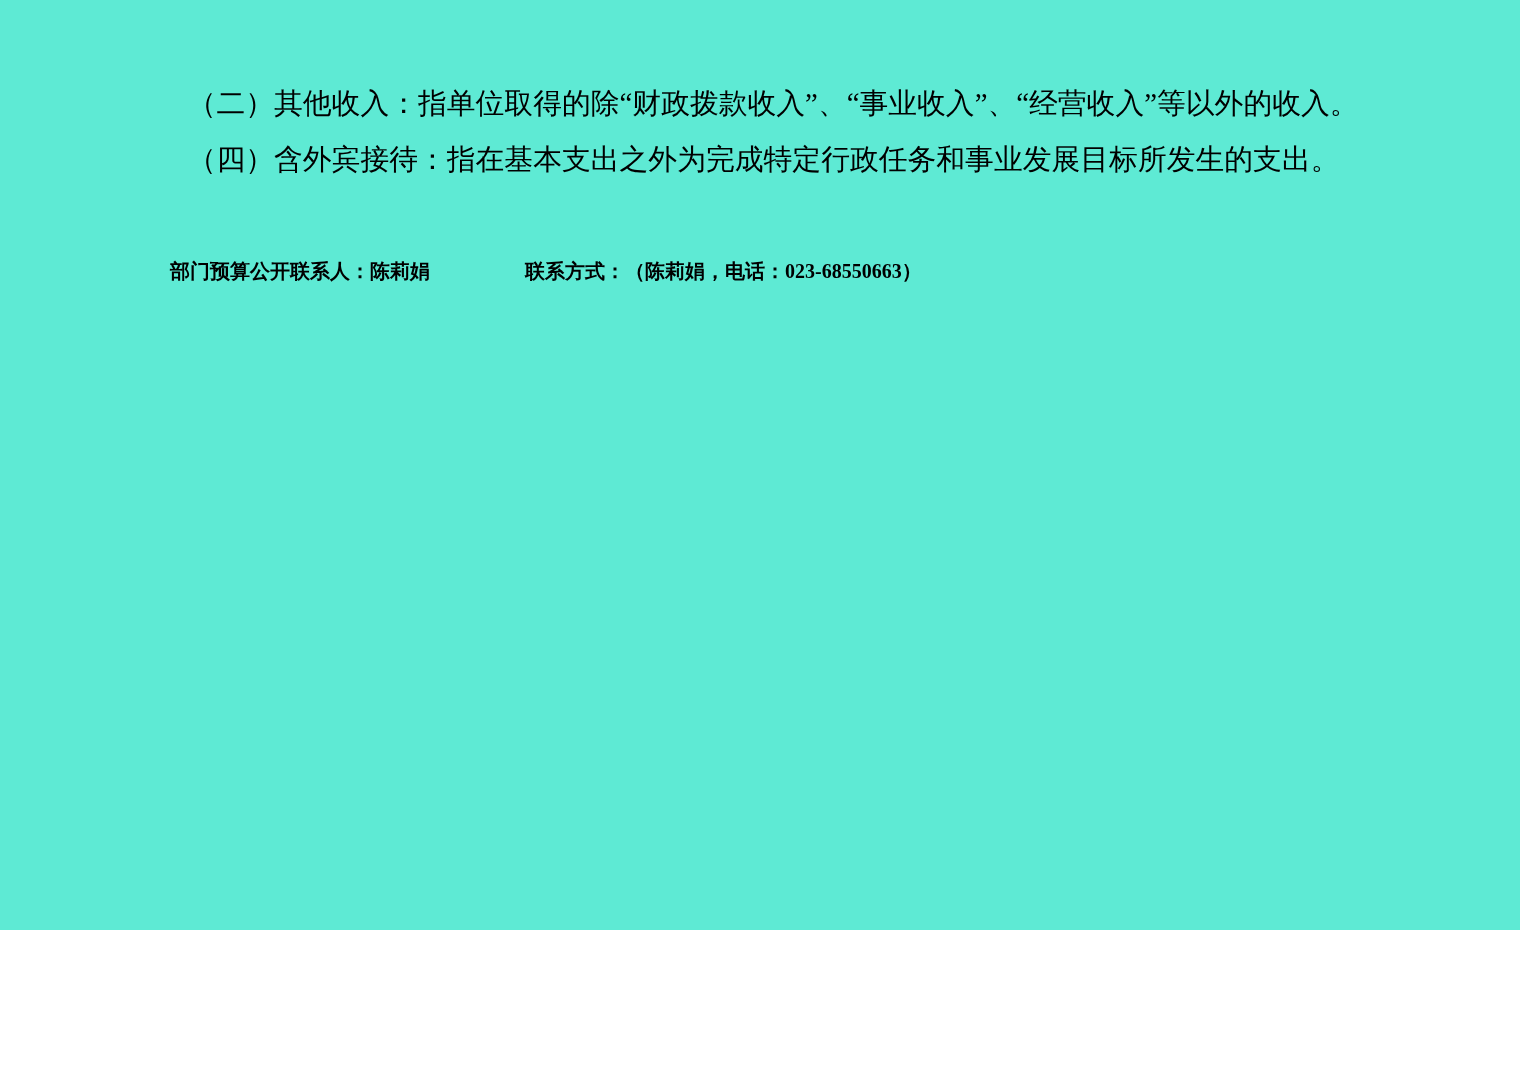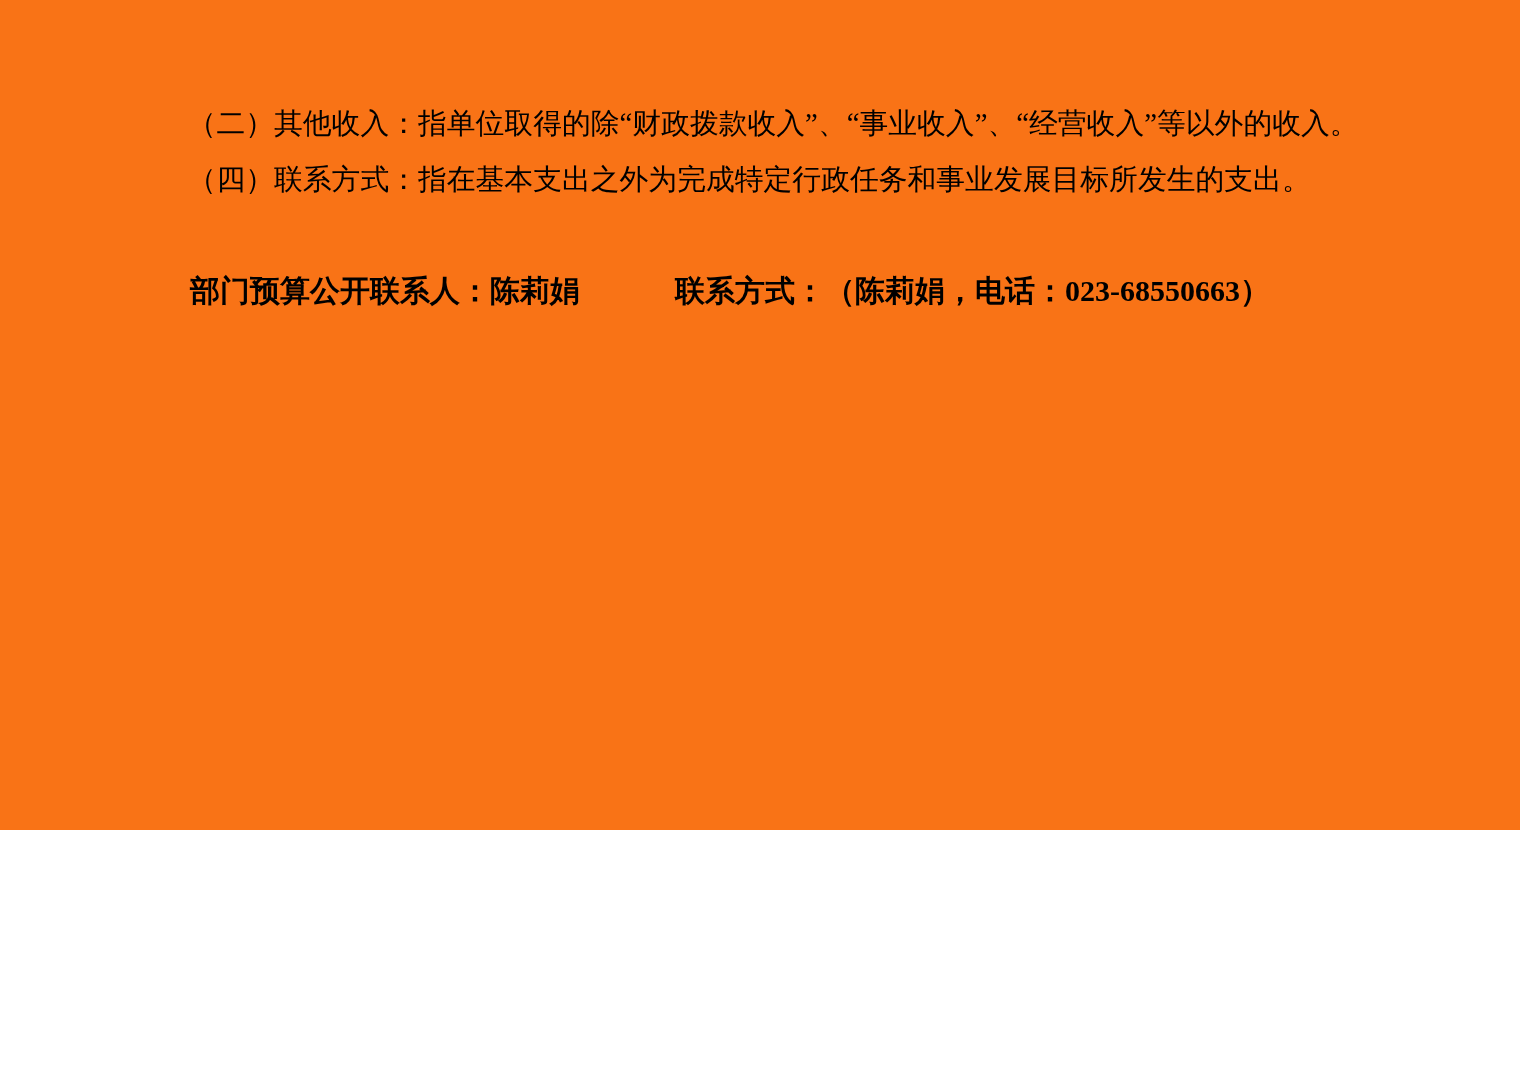--- a/index.html
+++ b/index.html
@@ -9,50 +9,50 @@
   }
   body {
     width: 1520px;
     height: 1074px;
     position: relative;
     overflow: hidden;
   }
   .page {
     box-sizing: border-box;
     width: 1520px;
-    height: 830px;
-    padding: 95px 128px 0 130px;
-    background: #f97316;
+    height: 930px;
+    padding: 75px 128px 0 130px;
+    background: #5eead4;
     color: #000000;
     font-family: "Liberation Serif", "DejaVu Serif", serif;
   }
   .para {
     margin: 0;
     font-size: 28.8px;
     line-height: 56.4px;
     text-align: justify;
     text-indent: 2em;
     color: #000000;
   }
   .footer-line {
     margin: 55px 0 0 0;
-    font-size: 30px;
+    font-size: 20px;
     line-height: 56.4px;
     font-weight: bold;
     text-indent: 2em;
     white-space: nowrap;
     color: #000000;
   }
   .contact-method {
     margin-left: 95px;
   }
 </style>
 </head>
 <body>
 
 <div class="page">
   <p class="para">（二）其他收入：指单位取得的除“财政拨款收入”、“事业收入”、“经营收入”等以外的收入。</p>
-  <p class="para">（四）联系方式：指在基本支出之外为完成特定行政任务和事业发展目标所发生的支出。</p>
+  <p class="para">（四）含外宾接待：指在基本支出之外为完成特定行政任务和事业发展目标所发生的支出。</p>
 
   <div class="footer-line">
     <span class="contact-person">部门预算公开联系人：陈莉娟</span><span class="contact-method">联系方式：（陈莉娟，电话：023-68550663）</span>
   </div>
 </div>
 
 </body></html>

